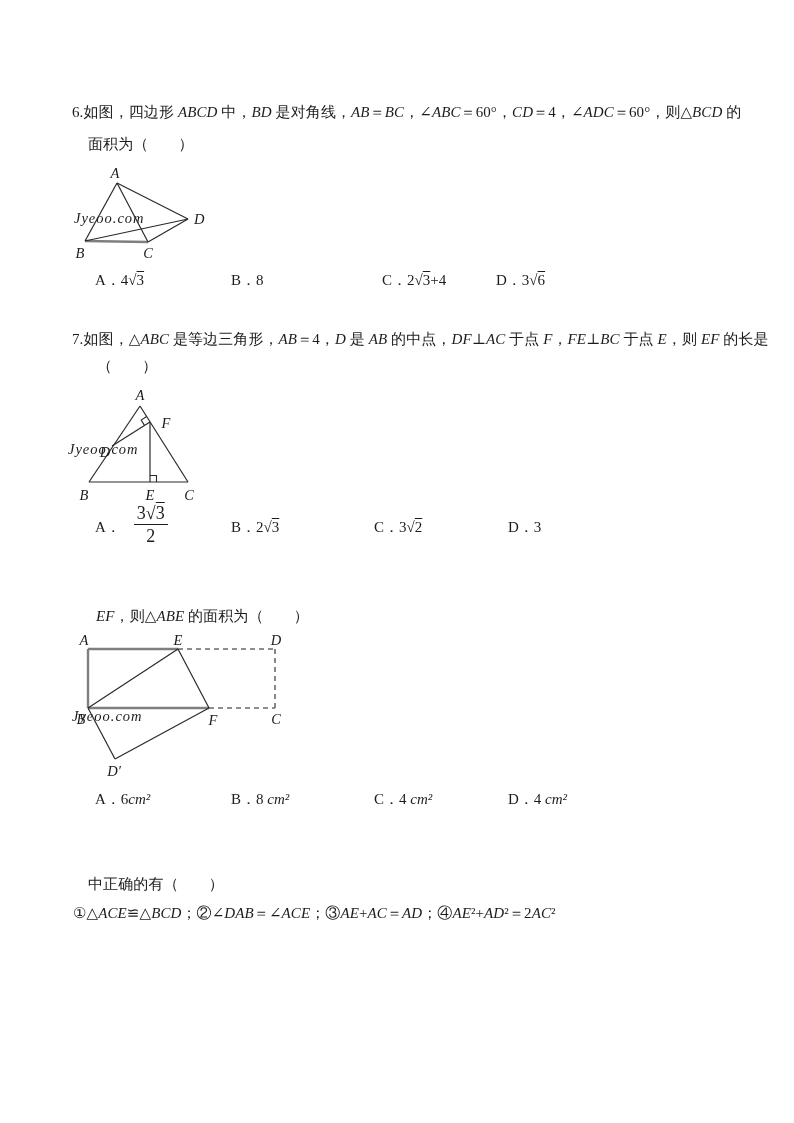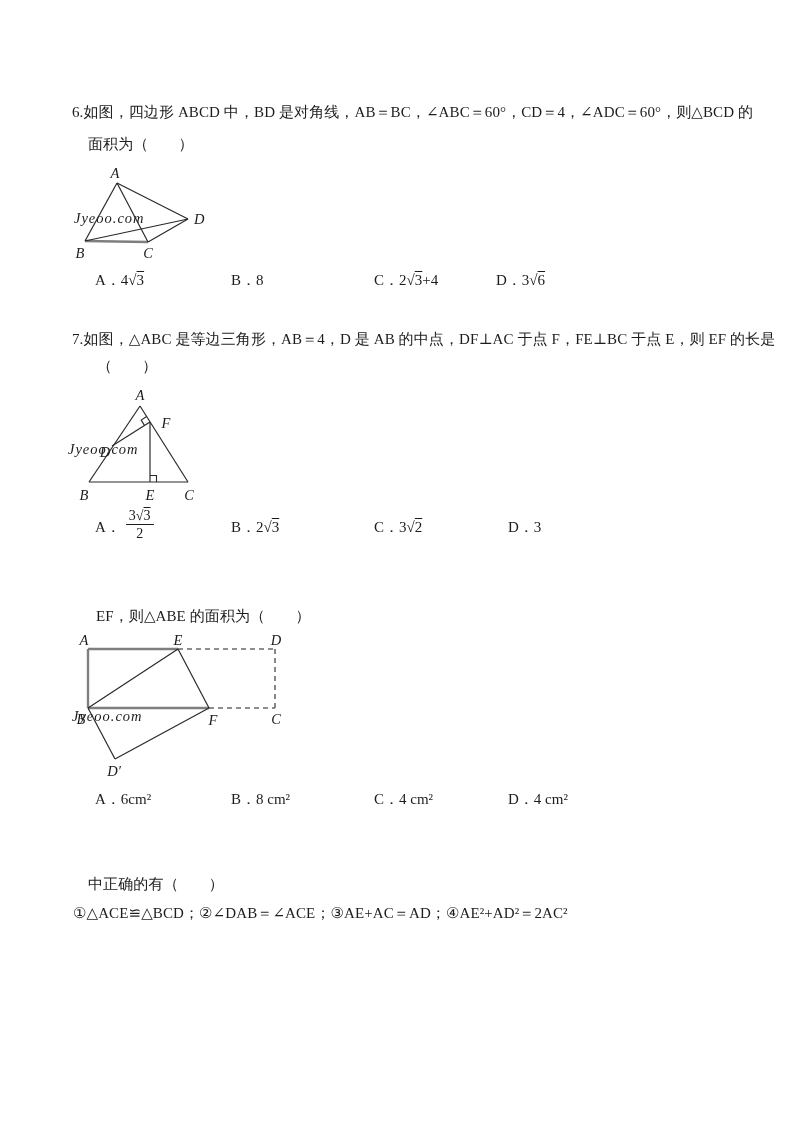--- a/index.html
+++ b/index.html
@@ -12,35 +12,35 @@
     overflow:hidden;
   }
   .line{
     position:absolute;
     margin:0;
     font-size:15px;
     line-height:21px;
     white-space:nowrap;
     letter-spacing:0.1px;
   }
-  .it{}
+  .it{font-style:italic;}
   .ov{text-decoration:overline;}
   .opt{
     position:absolute;
     font-size:15px;
     white-space:nowrap;
   }
   .frac{
     display:inline-flex;
     flex-direction:column;
     align-items:center;
     vertical-align:middle;
     line-height:1.15;
-    font-size:14px;
-    margin:0 5px;
+    font-size:18px;
+    margin:0 13px;
     transform:translateY(-2px);
   }
   .frac .num{padding:0 3px 0;border-bottom:1.2px solid #1c1c1c;}
   .frac .den{padding-top:1px;}
   svg.fig{position:absolute;overflow:visible;}
   svg.fig text{
     font-family:"Liberation Serif","DejaVu Serif",serif;
     font-style:italic;
     font-size:14.5px;
     fill:#1c1c1c;
@@ -68,21 +68,21 @@
     <line class="thin" x1="17" y1="78" x2="120" y2="56"></line>
     <line class="thin" x1="80" y1="79" x2="120" y2="56"></line>
     <text x="47" y="15" text-anchor="middle">A</text>
     <text x="12" y="95" text-anchor="middle">B</text>
     <text x="80" y="95" text-anchor="middle">C</text>
     <text x="126" y="61">D</text>
   </svg>
 
   <span class="opt" style="left:95px;top:271px"><span>A．4</span><span>√</span><span class="ov">3</span></span>
   <span class="opt" style="left:231px;top:271px"><span>B．8</span></span>
-  <span class="opt" style="left:374px;top:271px"><span>C．2</span><span>√</span><span class="ov">3</span><span>+4</span></span>
+  <span class="opt" style="left:382px;top:271px"><span>C．2</span><span>√</span><span class="ov">3</span><span>+4</span></span>
   <span class="opt" style="left:496px;top:271px"><span>D．3</span><span>√</span><span class="ov">6</span></span>
 
   <p class="line" style="left:72px;top:329px"><span>7.如图，△</span><span class="it">ABC</span><span> 是等边三角形，</span><span class="it">AB</span><span>＝4，</span><span class="it">D</span><span> 是 </span><span class="it">AB</span><span> 的中点，</span><span class="it">DF</span><span>⊥</span><span class="it">AC</span><span> 于点 </span><span class="it">F</span><span>，</span><span class="it">FE</span><span>⊥</span><span class="it">BC</span><span> 于点 </span><span class="it">E</span><span>，则 </span><span class="it">EF</span><span> 的长是</span></p>
   <p class="line" style="left:97px;top:356px"><span>（　　）</span></p>
 
   <svg class="fig" style="left:68px;top:388px" width="160" height="118" viewBox="0 0 160 118">
     <text class="wm" x="0" y="66">Jyeoo.com</text>
     <line class="thin" x1="72" y1="18" x2="21" y2="94"></line>
     <line class="thin" x1="21" y1="94" x2="120" y2="94"></line>
     <line class="thin" x1="120" y1="94" x2="72" y2="18"></line>

